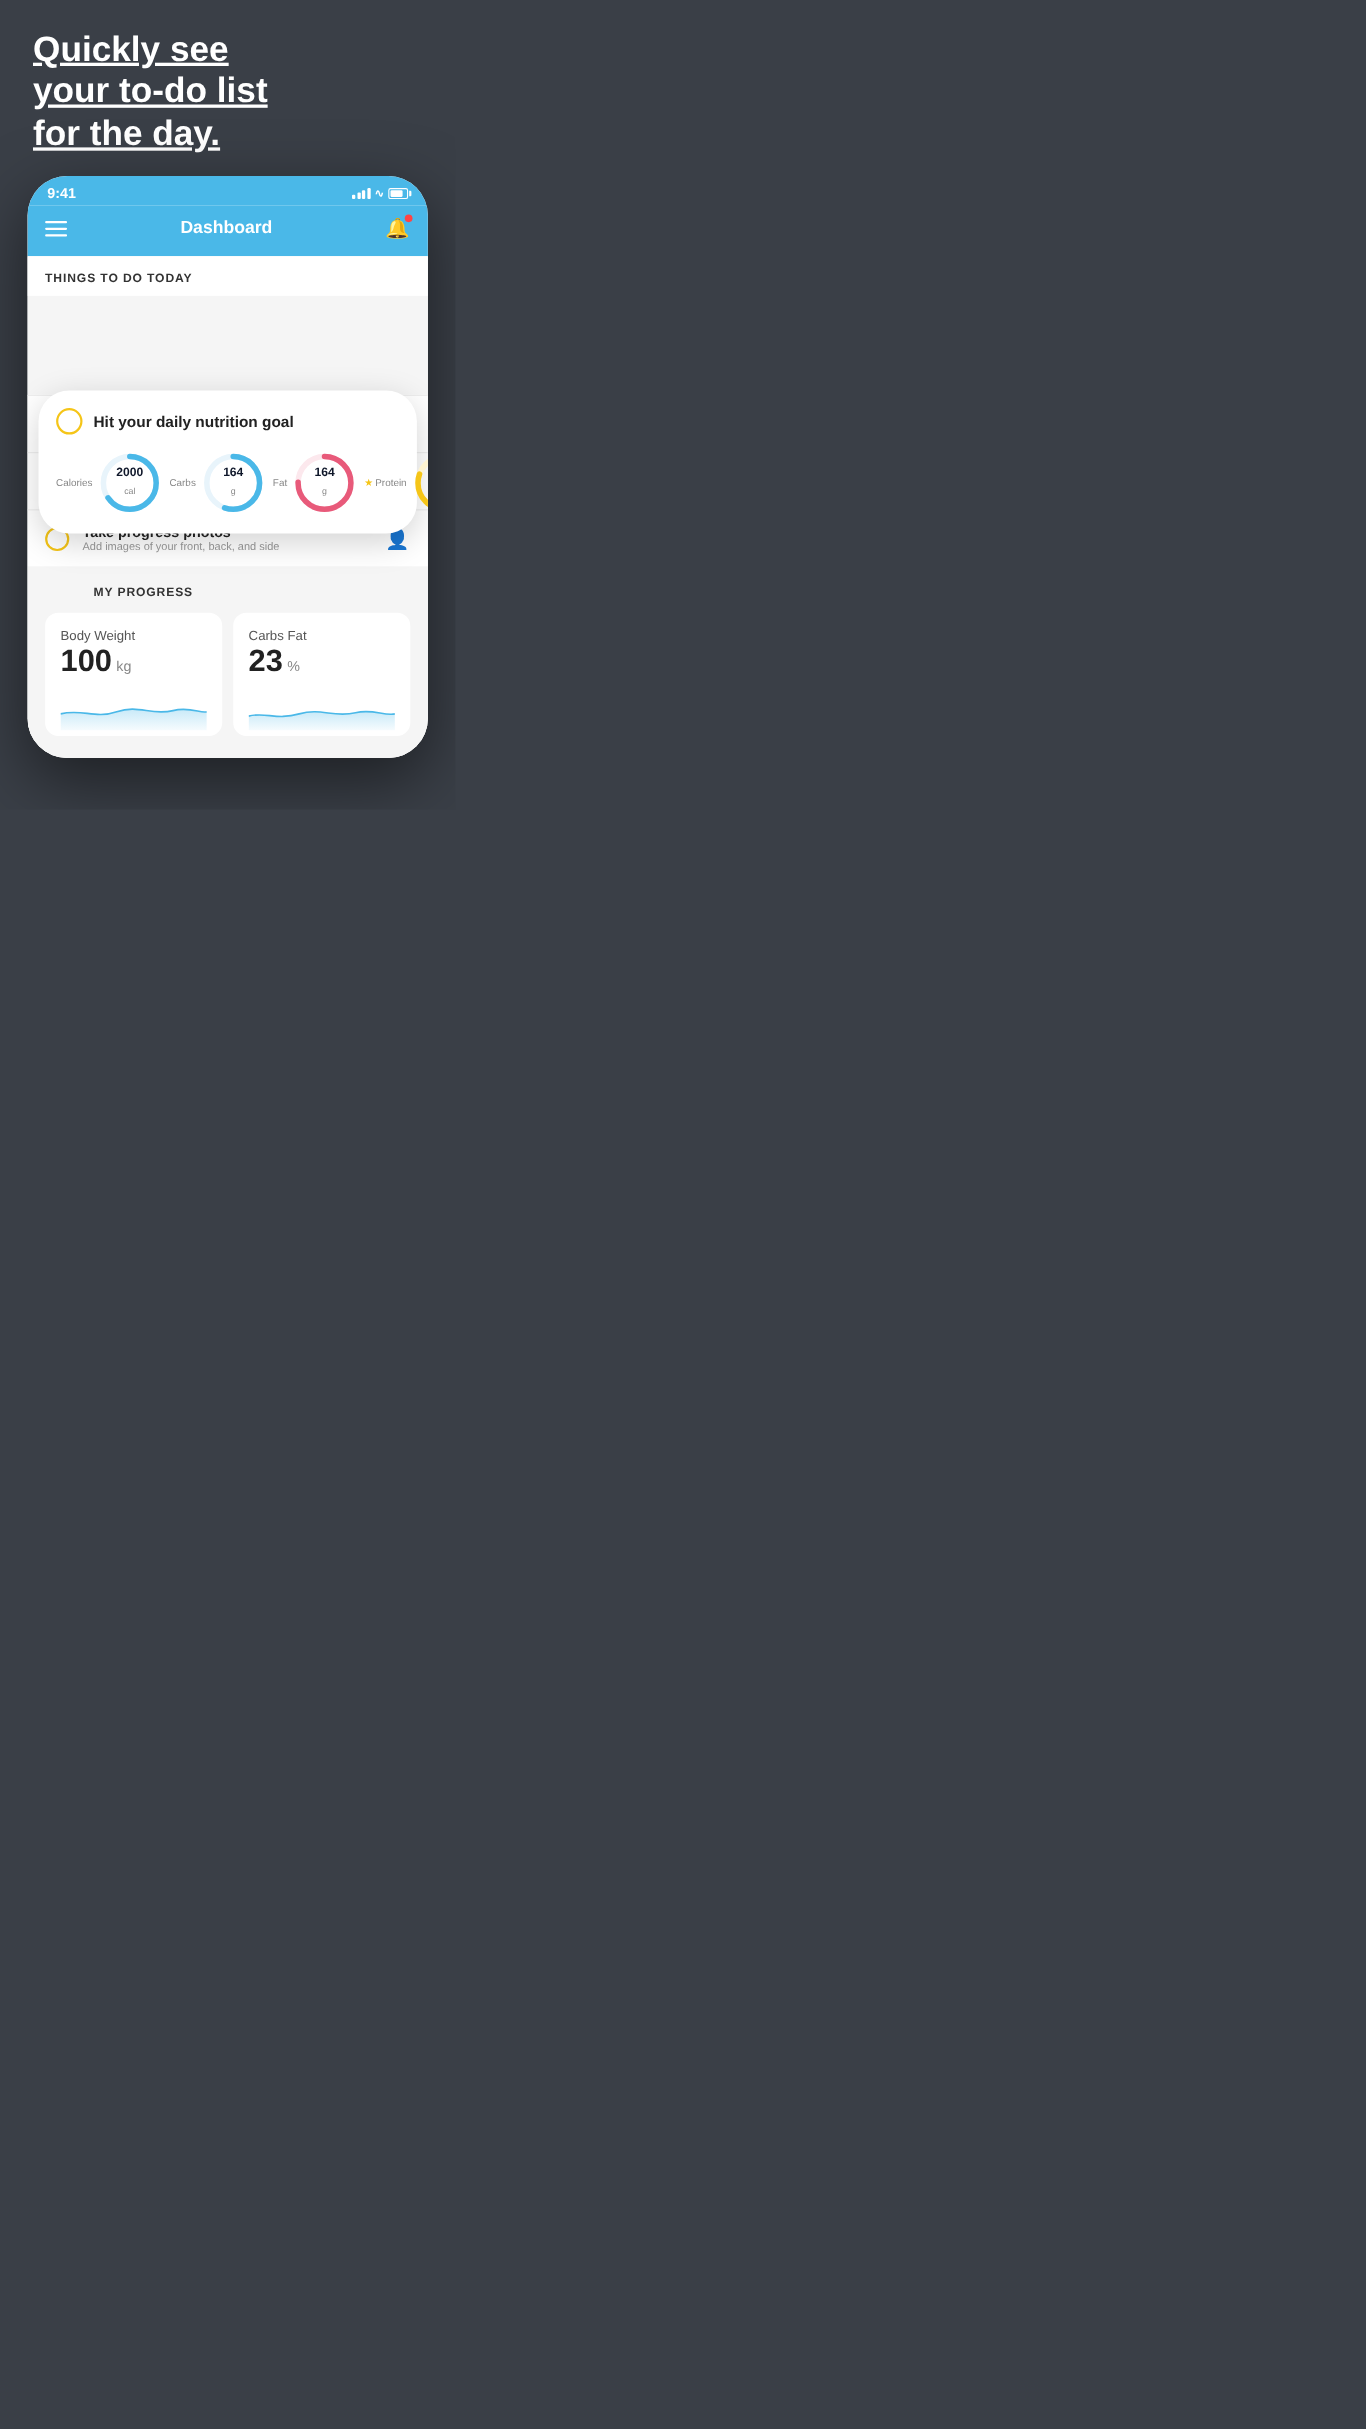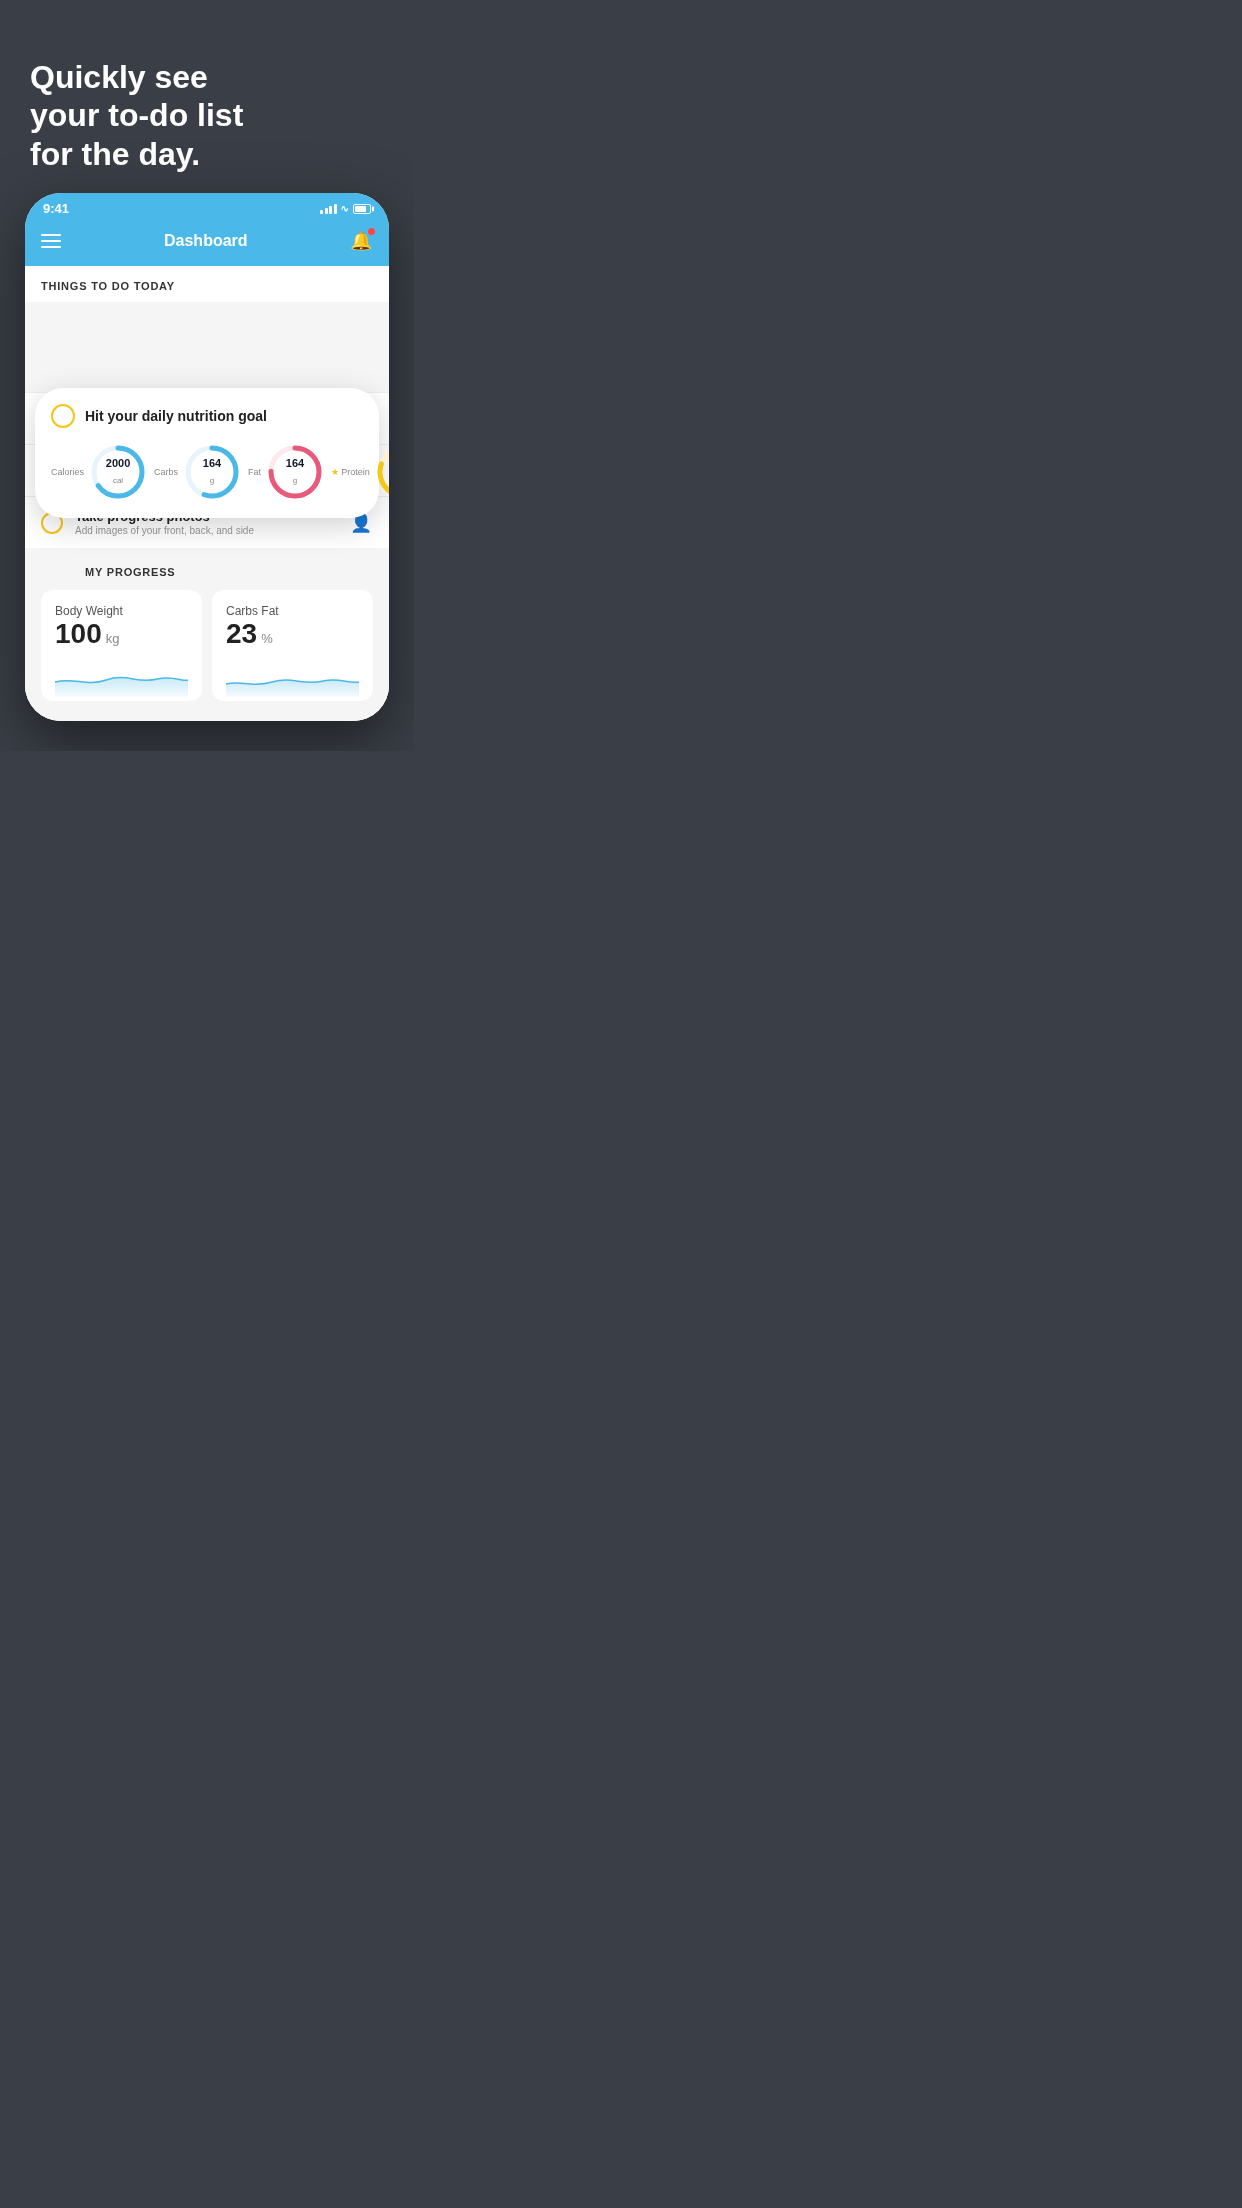--- a/index.html
+++ b/index.html
@@ -17,22 +17,23 @@
 
     .page-wrapper {
       width: 100%;
       display: flex;
       flex-direction: column;
       align-items: flex-start;
     }
 
     
     .hero-text {
-      padding: 58px 30px 20px 30px;
+      padding: 25px 30px 20px 30px;
       color: #ffffff;
+      text-decoration: underline;
     }
     .hero-text h1 {
       font-size: 32px;
       font-weight: 800;
       line-height: 1.2;
     }
 
     
     .phone-container {
       width: 100%;

